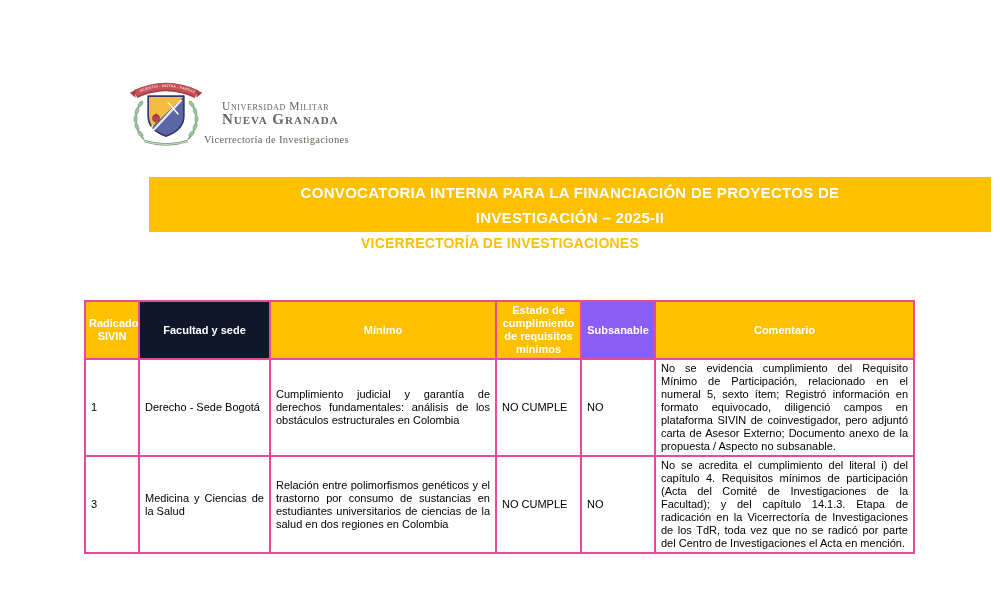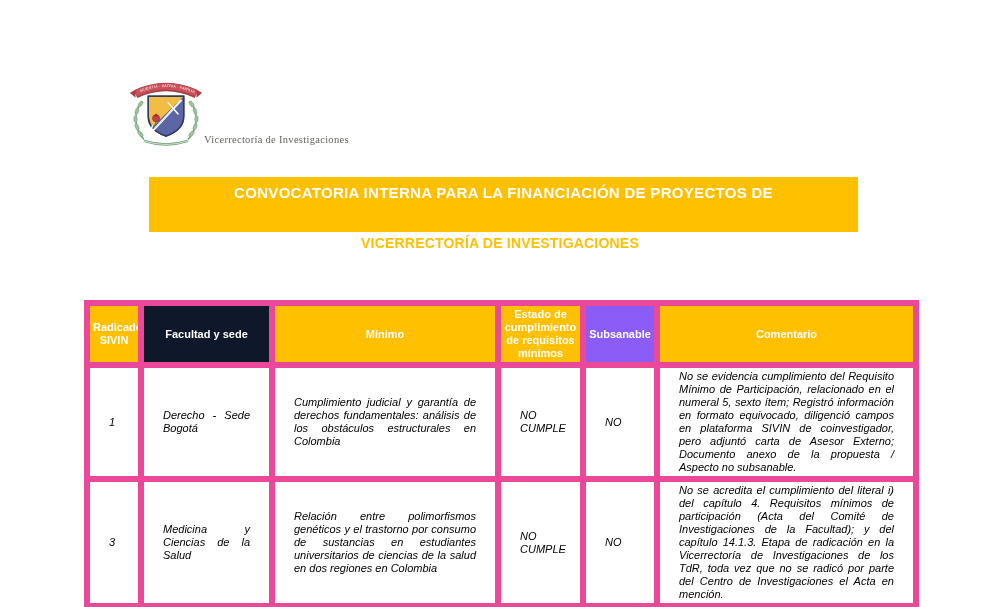--- a/index.html
+++ b/index.html
@@ -10,35 +10,35 @@
   
   .logo{position:absolute;left:127px;top:74px;width:320px;height:90px;}
   .crest{position:absolute;left:0;top:4px;}
   .uni-name{position:absolute;left:95px;top:26px;color:#66655f;
     font-family:"Liberation Serif",serif;font-variant:small-caps;line-height:1.05;}
   .uni-name .l1{font-size:11.5px;letter-spacing:.6px;}
   .uni-name .l2{font-size:15px;letter-spacing:1px;font-weight:600;}
   .uni-sub{position:absolute;left:77px;top:60px;color:#66655f;
     font-family:"Liberation Serif",serif;font-size:10.5px;letter-spacing:.3px;}
   
-  .banner{position:absolute;left:149px;top:177px;width:709px;height:55px;
+  .banner{position:absolute;left:149px;top:177px;width:842px;height:55px;
     text-align:center;color:#fff;font-weight:bold;font-size:15px;line-height:25px;
     padding-top:3px;box-sizing:border-box;letter-spacing:.3px;}
   
   .headings{position:absolute;left:0;top:232px;width:1000px;text-align:center;
     font-weight:bold;font-size:14px;line-height:22px;letter-spacing:.2px;}
   
   table.results{position:absolute;left:84px;top:300px;width:829px;
     border-collapse:collapse;table-layout:fixed;}
-  table.results td,table.results th{border:6px solid #ec4899;box-sizing:border-box;
+  table.results td,table.results th{border:2px solid #ec4899;box-sizing:border-box;
     overflow:hidden;}
   table.results th{color:#fff;font-weight:bold;font-size:11px;line-height:13px;
     text-align:center;vertical-align:middle;padding:2px 3px;}
   table.results td{font-size:11px;line-height:13px;color:#000;
-    vertical-align:middle;padding:2px 19px;font-style:italic;}
+    vertical-align:middle;padding:2px 5px;}
   tr.hdr{height:52px;}
   tr.r1{height:91px;}
   tr.r2{height:88px;}
   td.c-just{text-align:justify;}
   td.c-com{font-size:10.6px;line-height:12.6px;text-align:justify;padding:2px 4px;}
 </style>
 </head>
 <body>
 
 <div class="page">
@@ -90,25 +90,30 @@
           <path d="M36,66 Q33,72 38,76" stroke="#ffffff" stroke-width="2" fill="none"></path>
         </g>
 
         <g>
           <circle cx="41" cy="56" r="5" fill="#c04348" stroke="#8f2f34" stroke-width="1"></circle>
           <path d="M41,61 q-1,5 -3,7" stroke="#4e7a4e" stroke-width="1.4" fill="none"></path>
           <path d="M38,53 l3,-4 l3,4 Z" fill="#8f2f34"></path>
         </g>
       </g>
     </svg>
+    <div class="uni-name">
+      <div class="l1">Universidad Militar</div>
+      <div class="l2">Nueva Granada</div>
+    </div>
     <div class="uni-sub">Vicerrectoría de Investigaciones</div>
   </div>
 
   <div class="banner" style="background:#FFC000;">
     <div>CONVOCATORIA INTERNA PARA LA FINANCIACIÓN DE PROYECTOS DE</div>
+    <div>INVESTIGACIÓN – 2025-II</div>
   </div>
 
   <div class="headings" style="color:#FFC000;">
     <div>VICERRECTORÍA DE INVESTIGACIONES</div>
   </div>
 
   <table class="results">
     <colgroup>
       <col style="width:54px">
         <col style="width:131px">

